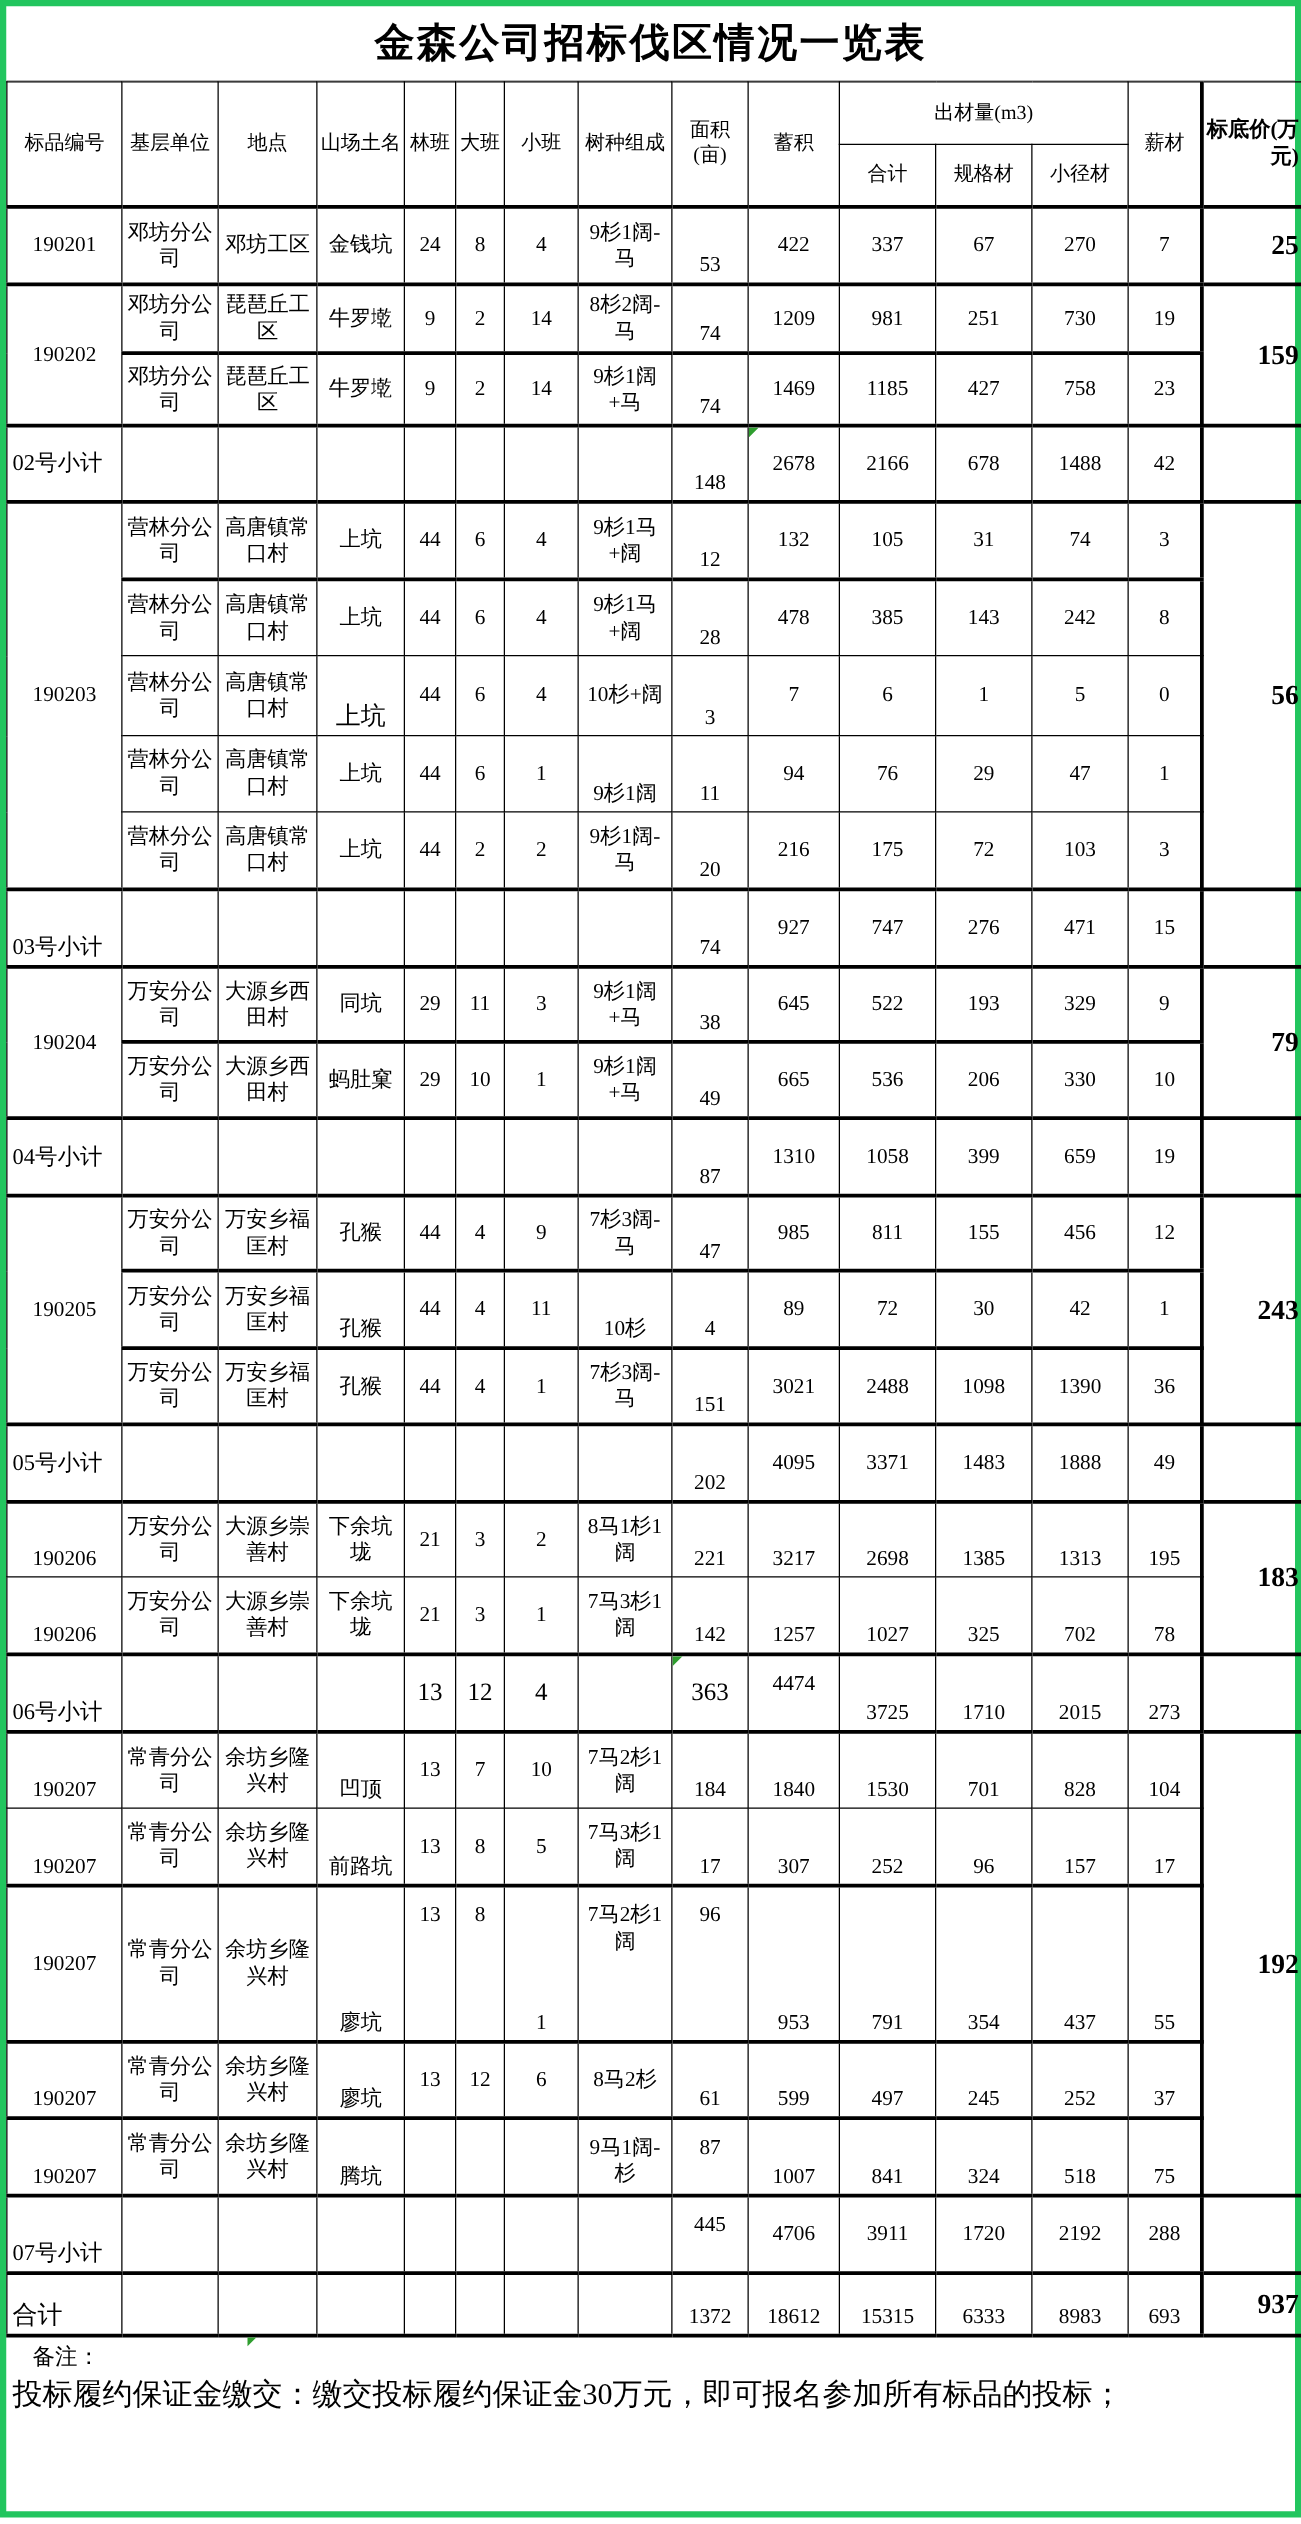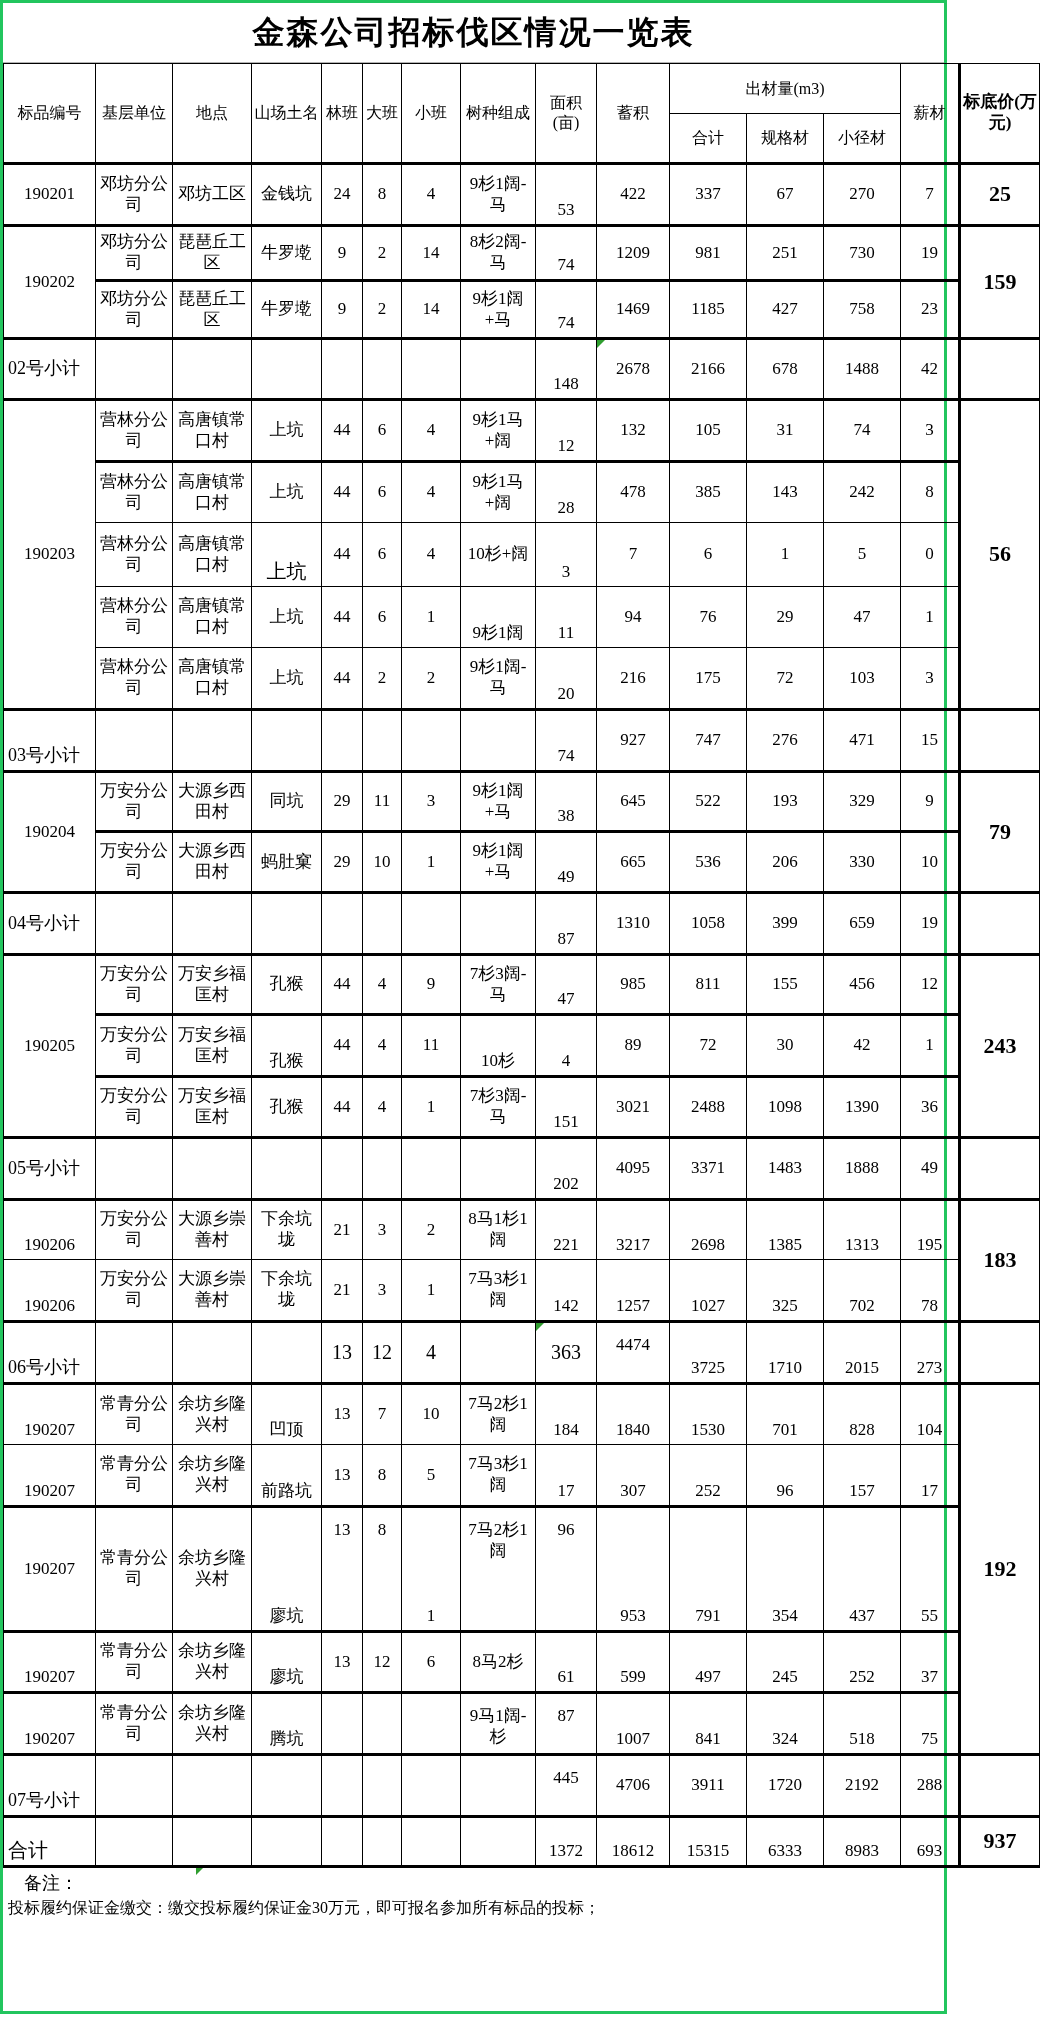--- a/index.html
+++ b/index.html
@@ -4,22 +4,22 @@
 <style>
   * { box-sizing: border-box; }
   html,body { margin:0; padding:0; }
   body {
     width:1041px; height:2019px; background:#ffffff;
     font-family:"Liberation Serif","DejaVu Serif",serif;
     color:#000;
   }
   .sheet {
     position:absolute; top:0; left:0;
-    width:947px; height:2014px;
-    border:3px solid #22c55e;
+    width:1041px; height:2014px;
+    border:5px solid #22c55e;
     background:#fff;
   }
   
   .titlebar {
     height:60px; display:flex; align-items:center; justify-content:center;
     font-size:32px; font-weight:bold; letter-spacing:2px;
     border-bottom:1px solid #b4b4b4;
   }
   
   .daterow {
@@ -40,36 +40,36 @@
     padding:1px 2px; overflow:hidden;
     font-size:17px; line-height:1.22;
     word-break:break-all;
   }
   thead th { font-weight:normal; font-size:16px; height:50px; }
   thead th.hp { font-weight:bold; font-size:17px; }
   thead th.deep { border-bottom:3px solid #000; }
   thead tr.h2 th { border-bottom:3px solid #000; }
   tr.bbr > td { border-bottom:3px solid #000; }
   td.bb { border-bottom:3px solid #000; }
-  td.lb, th.lb { border-left:3px solid #000; }
+  td.lb, th.lb { border-left:3px solid #000;text-align:right; }
   td.va-b { vertical-align:bottom; padding-bottom:3px; }
   td.va-t { vertical-align:top; padding-top:12px; }
   td.lab { text-align:left; padding-left:4px; font-size:18px; }
   td.price { font-size:22px; font-weight:bold; }
   td.big { font-size:20px; }
   td.flag { position:relative; }
   td.flag::after {
     content:""; position:absolute; top:0; left:0;
     border-top:8px solid #2f9e2f; border-right:8px solid transparent;
     width:0; height:0;
   }
   
   .footer { position:relative; height:100px; padding:3px 5px 0 5px; }
   .footer .remark { font-size:18px; line-height:1.4;margin-left:16px; }
-  .footer .note { font-size:16px; line-height:1.5; }
+  .footer .note { font-size:24px; line-height:1.5; }
   .footer .gflag {
     position:absolute; top:0; left:193px; width:0; height:0;
     border-top:7px solid #2f9e2f; border-right:7px solid transparent;
   }
 </style>
 </head>
 <body>
 
 <div class="sheet">
 

